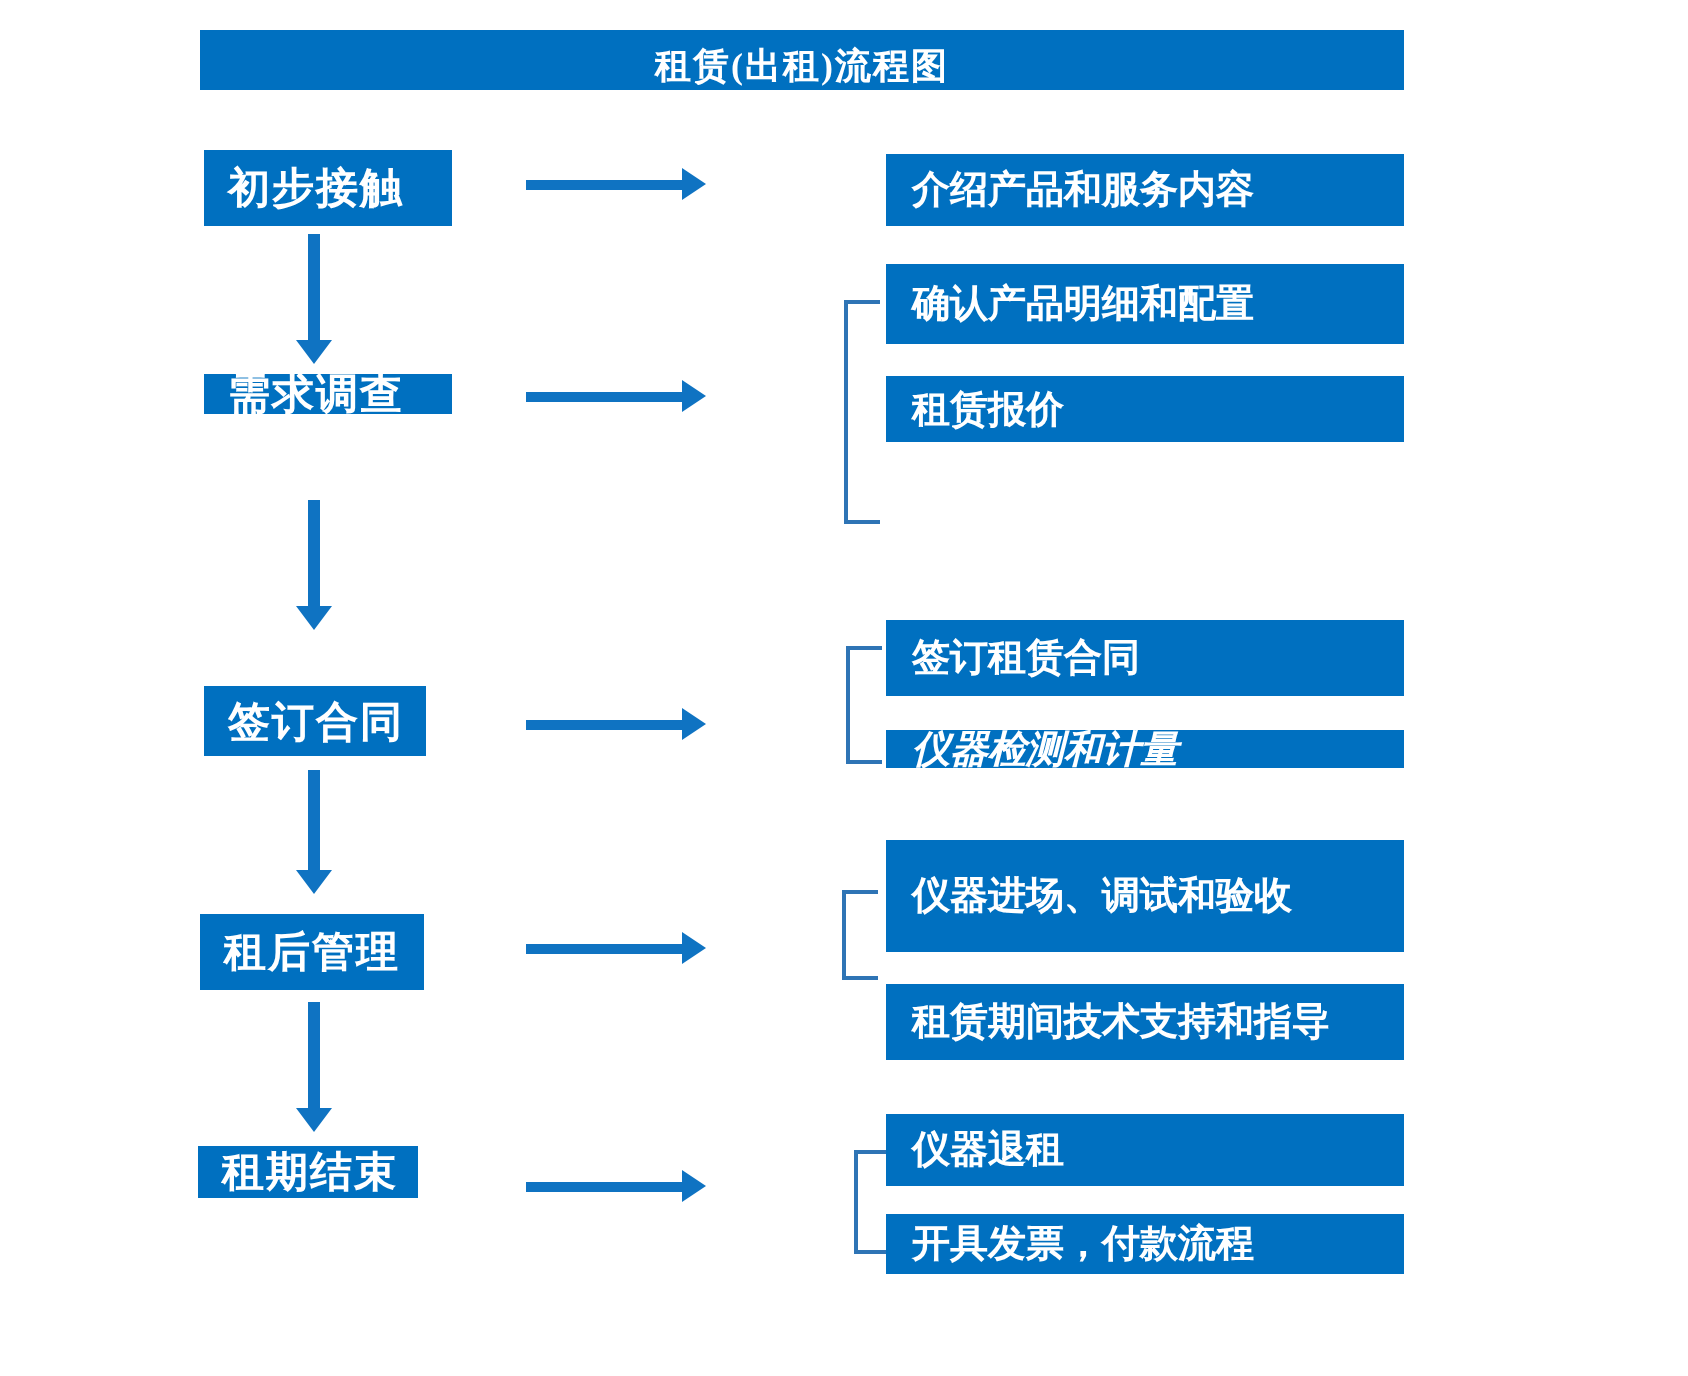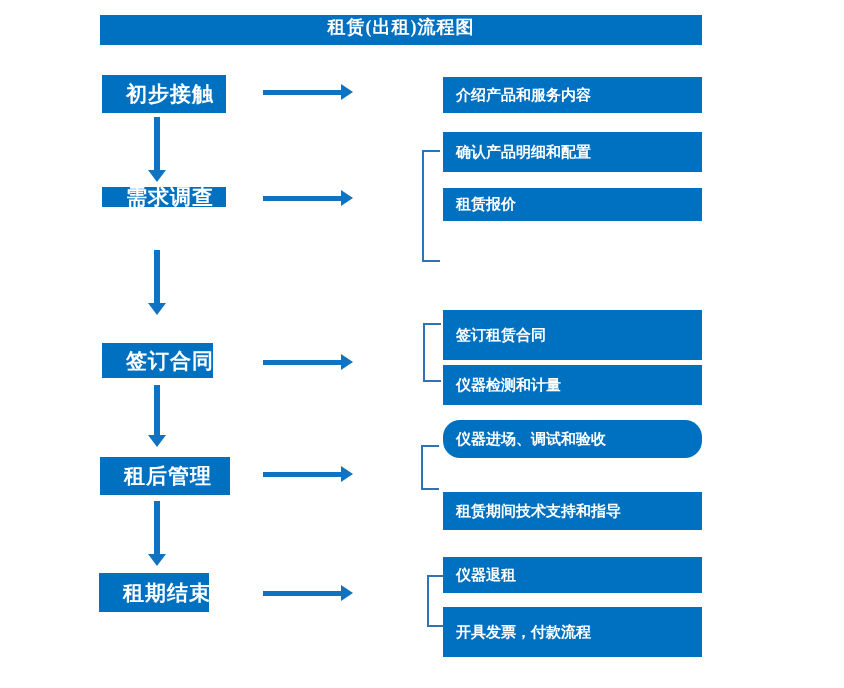--- a/index.html
+++ b/index.html
@@ -7,32 +7,32 @@
   .canvas {
     position:relative;
     width:844px; height:688px;
     background:#ffffff;
     font-family:"Liberation Serif","DejaVu Serif",serif;
     overflow:hidden;
   }
   .title-bar {
     position:absolute; left:100px; top:15px; width:602px; height:30px;
     background:#0070C0; color:#ffffff;
-    display:flex; align-items:flex-start; justify-content:center;
+    display:flex; align-items:flex-end; justify-content:center;
     font-size:18px; font-weight:bold; letter-spacing:1px;
   }
   .box {
     position:absolute;
     background:#0070C0; color:#ffffff;
     display:flex; align-items:center;
     font-weight:bold;
     white-space:nowrap; overflow:hidden;
   }
-  .lbox { font-size:21px; padding-left:24px; letter-spacing:1px; }
-  .rbox { left:443px; width:259px; font-size:15px; padding-left:13px; }
+  .lbox { font-size:21px; padding-left:12px; letter-spacing:1px; }
+  .rbox { left:443px; width:259px; font-size:19px; padding-left:13px; }
   
   .h-arrow {
     position:absolute; width:78px; height:5px; background:#0F73C2;
   }
   .h-arrow::after {
     content:""; position:absolute; right:-12px; top:-6px;
     width:0; height:0;
     border-left:12px solid #0F73C2;
     border-top:8.5px solid transparent;
     border-bottom:8.5px solid transparent;
@@ -61,42 +61,42 @@
 
 <div class="canvas">
 
   <div class="title-bar">
     <span>租赁(出租)流程图</span>
   </div>
 
   <div class="box lbox" style="left:102px; top:75px;  width:124px; height:38px;">初步接触</div>
   <div class="box lbox" style="left:102px; top:187px; width:124px; height:20px;">需求调查</div>
   <div class="box lbox" style="left:102px; top:343px; width:111px; height:35px;">签订合同</div>
-  <div class="box lbox" style="left:100px; top:457px; width:130px; height:38px;">租后管理</div>
-  <div class="box lbox" style="left:99px;  top:573px; width:110px; height:39px;">租期结束</div>
+  <div class="box lbox" style="left:100px; top:457px; width:112px; height:38px;">租后管理</div>
+  <div class="box lbox" style="left:99px;  top:573px; width:110px; height:26px;">租期结束</div>
 
   <div class="v-arrow" style="left:154px; top:117px; height:53px;"></div>
   <div class="v-arrow" style="left:154px; top:250px; height:53px;"></div>
   <div class="v-arrow" style="left:154px; top:385px; height:50px;"></div>
   <div class="v-arrow" style="left:154px; top:501px; height:53px;"></div>
 
   <div class="h-arrow" style="left:263px; top:90px;"></div>
   <div class="h-arrow" style="left:263px; top:196px;"></div>
   <div class="h-arrow" style="left:263px; top:360px;"></div>
   <div class="h-arrow" style="left:263px; top:472px;"></div>
   <div class="h-arrow" style="left:263px; top:591px;"></div>
 
   <div class="bracket" style="left:422px; top:150px; height:112px;"></div>
   <div class="bracket" style="left:423px; top:323px; height:59px;"></div>
   <div class="bracket" style="left:421px; top:445px; height:45px;"></div>
   <div class="bracket" style="left:427px; top:575px; height:52px;"></div>
 
   <div class="box rbox" style="top:77px;  height:36px;">介绍产品和服务内容</div>
   <div class="box rbox" style="top:132px; height:40px;">确认产品明细和配置</div>
   <div class="box rbox" style="top:188px; height:33px;">租赁报价</div>
-  <div class="box rbox" style="top:310px; height:50px;">签订租赁合同</div>
-  <div class="box rbox" style="top:365px; height:40px;">仪器检测和计量</div>
-  <div class="box rbox" style="top:420px; height:38px;border-radius:17px;">仪器进场、调试和验收</div>
+  <div class="box rbox" style="top:310px; height:38px;">签订租赁合同</div>
+  <div class="box rbox" style="top:365px; height:19px;font-style:italic;">仪器检测和计量</div>
+  <div class="box rbox" style="top:420px; height:56px;">仪器进场、调试和验收</div>
   <div class="box rbox" style="top:492px; height:38px;">租赁期间技术支持和指导</div>
   <div class="box rbox" style="top:557px; height:36px;">仪器退租</div>
-  <div class="box rbox" style="top:607px; height:50px;">开具发票，付款流程</div>
+  <div class="box rbox" style="top:607px; height:30px;">开具发票，付款流程</div>
 
 </div>
 
 </body></html>

